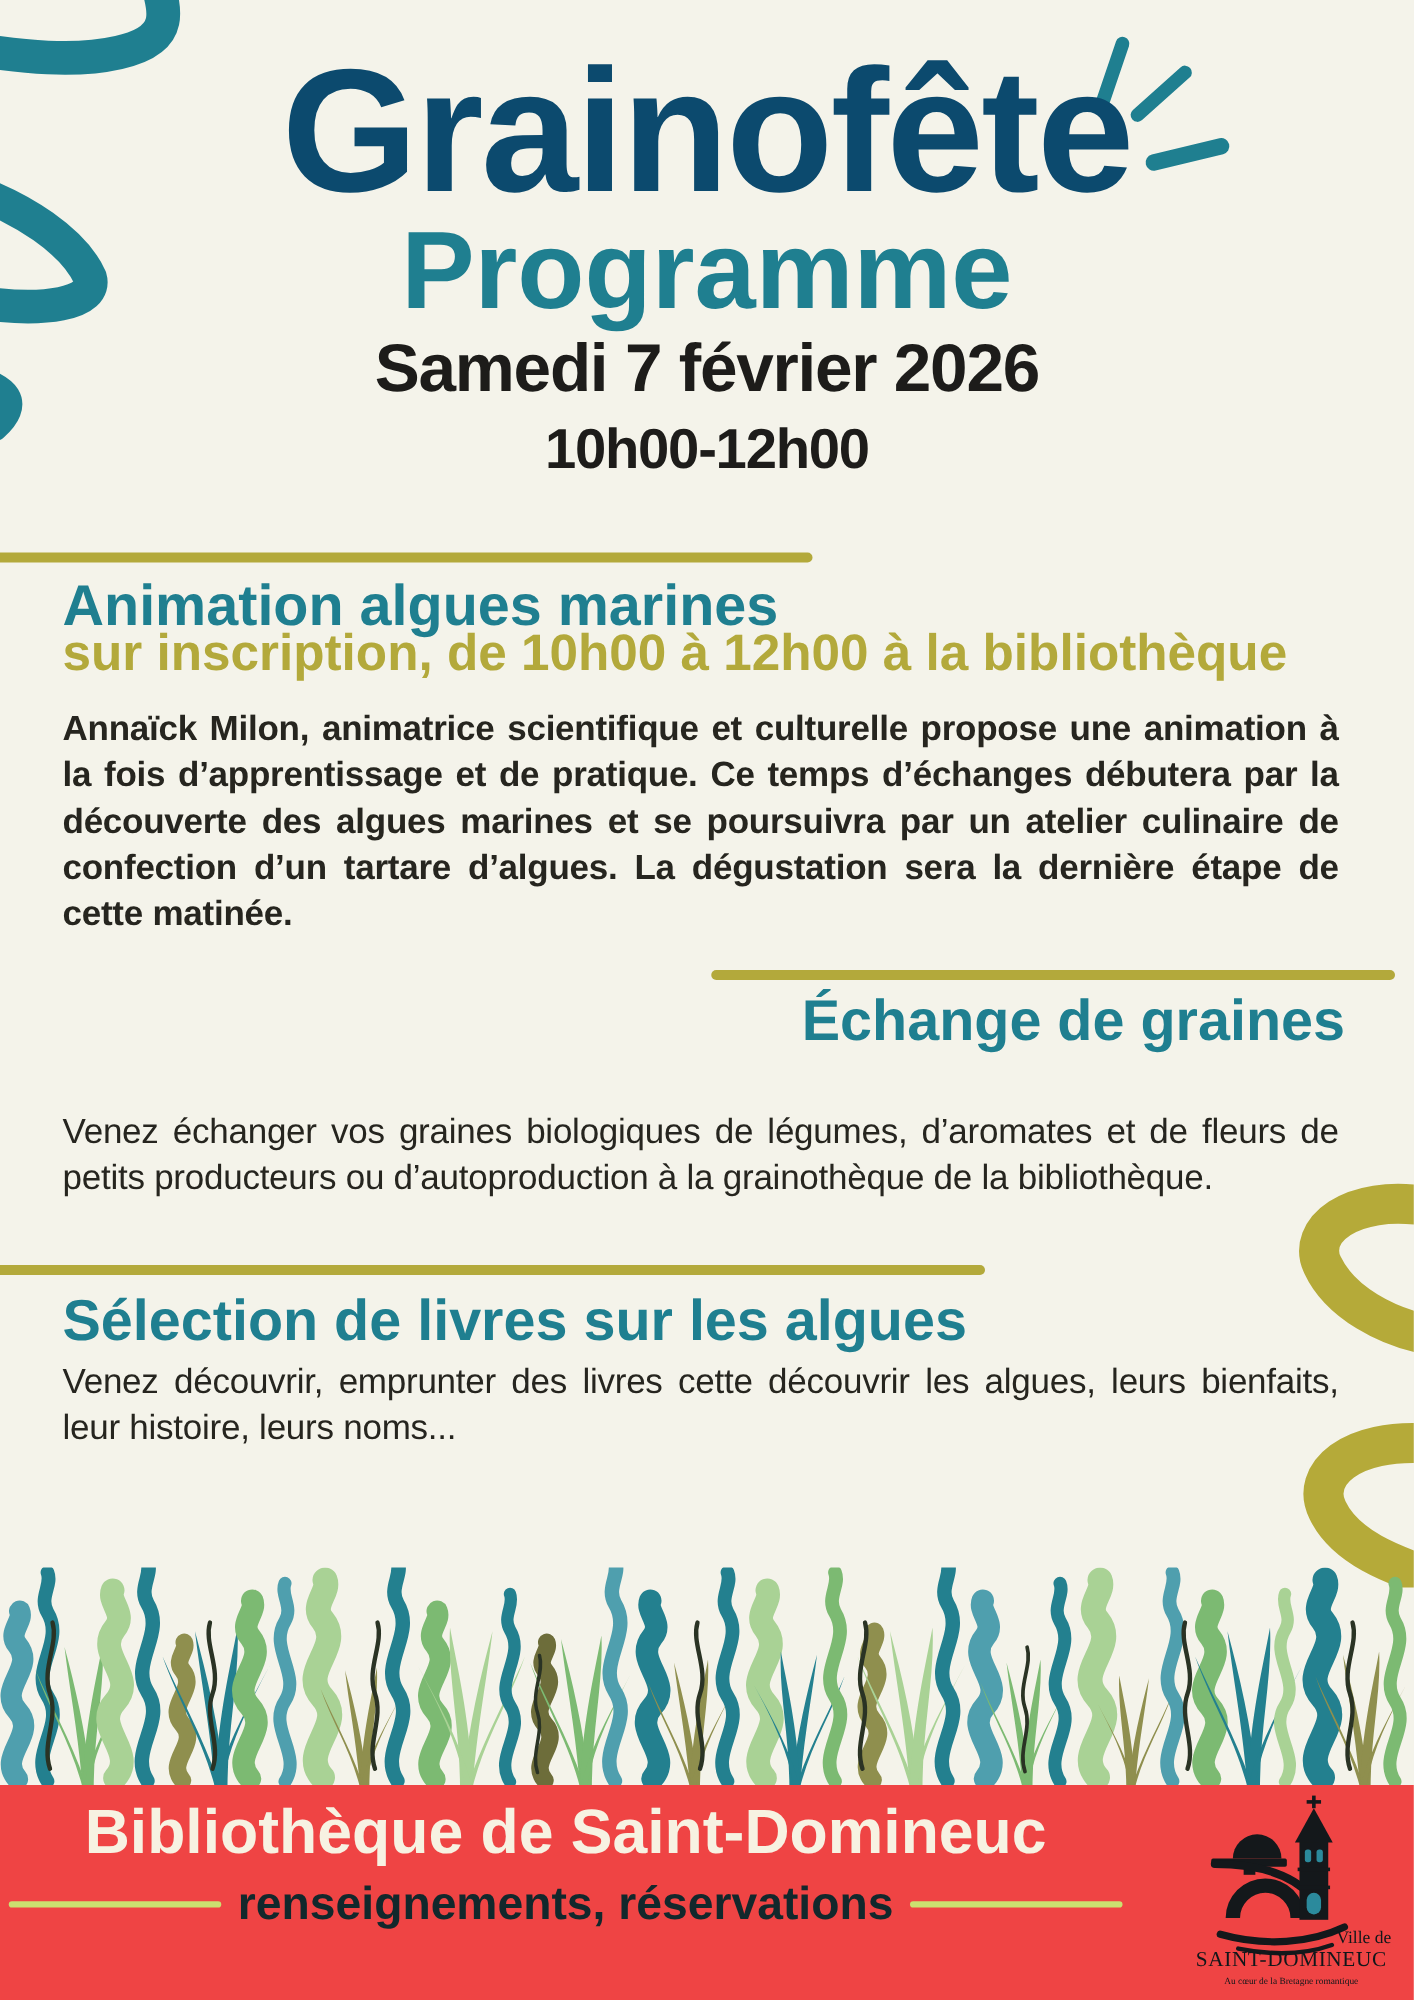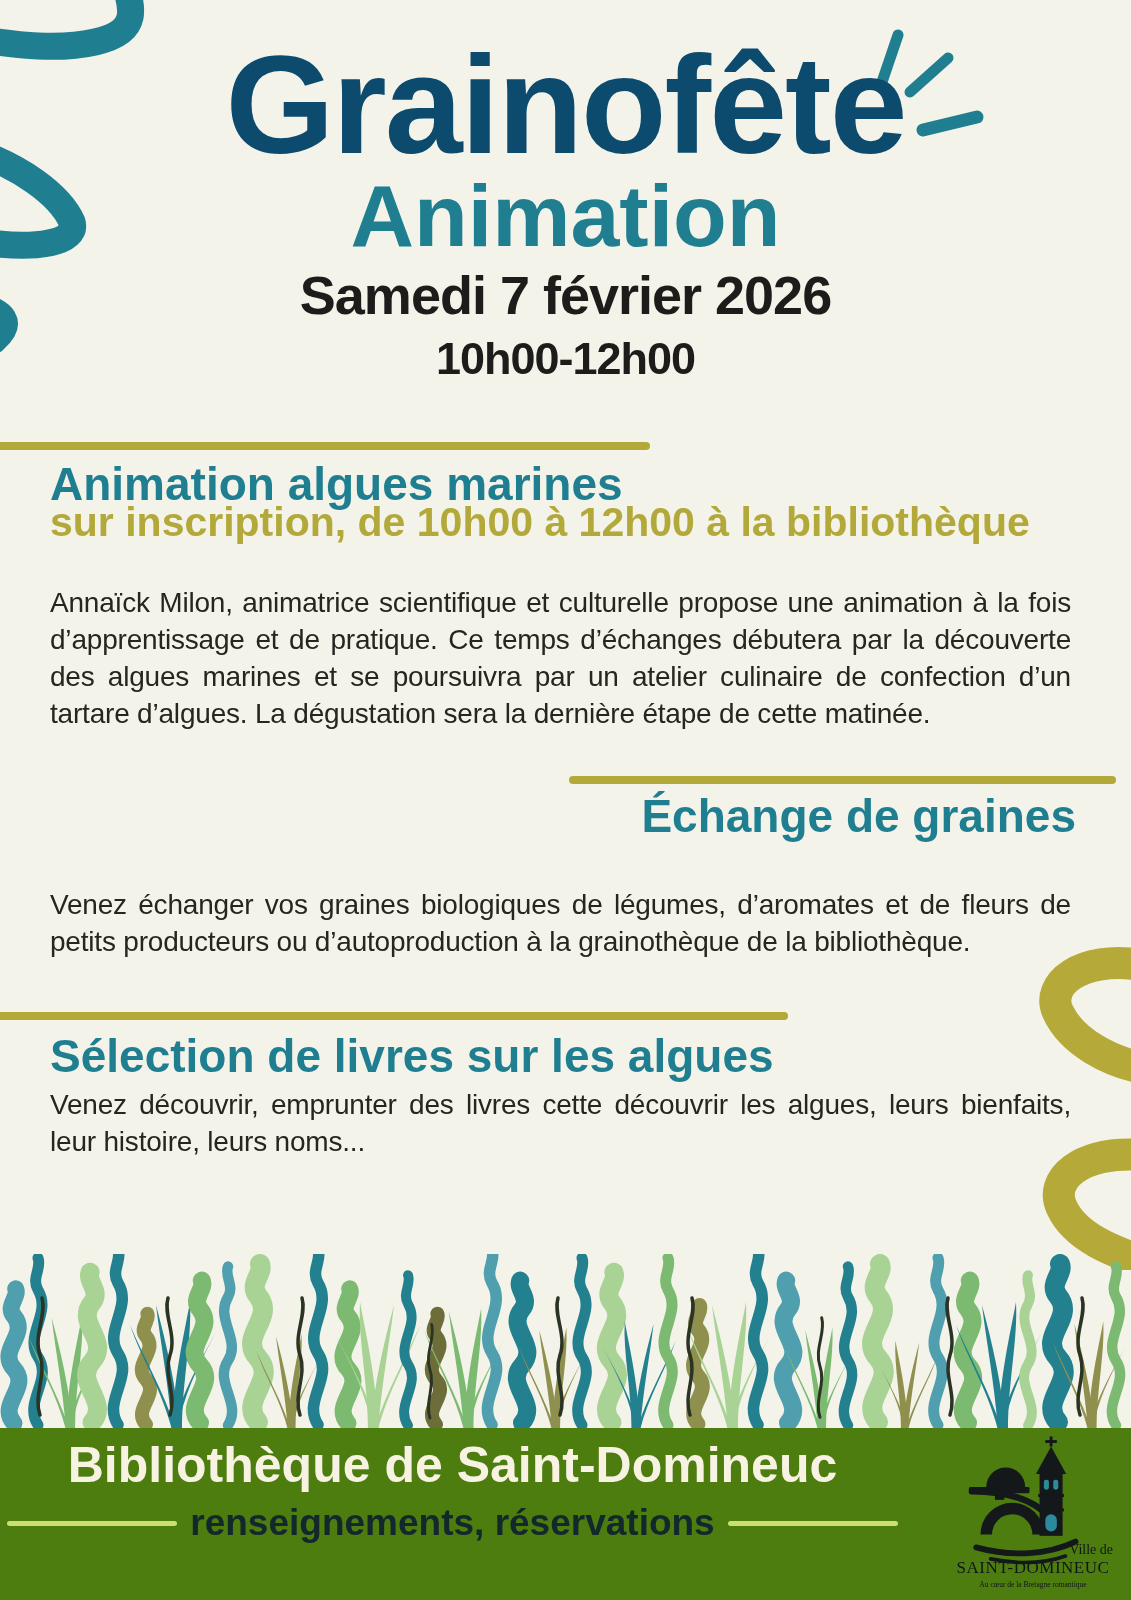--- a/index.html
+++ b/index.html
@@ -17,30 +17,30 @@
   .d1{top:442px;left:0;width:650px;border-radius:0 4px 4px 0;}
   .d2{top:776px;left:569px;width:547px;border-radius:4px;}
   .d3{top:1012px;left:0;width:788px;border-radius:0 4px 4px 0;}
   
   .h{font-size:46px;line-height:52px;font-weight:700;color:#1f7f90;}
   .h1{top:458px;left:50px;}
   .h2{top:790px;left:0;width:1076px;text-align:right;}
   .h3{top:1030px;left:50px;}
   .sub{top:502px;left:50px;font-size:41px;line-height:40px;font-weight:700;color:#b3a93b;}
   .body{left:50px;width:1021px;font-size:28px;line-height:37px;text-align:justify;letter-spacing:-0.2px;}
-  .b1{top:584px;}
+  .b1{top:564px;font-weight:bold;}
   .b2{top:850px;margin-top:36px;}
   .b3{top:1086px;}
   
   .scribble-tl{top:0;left:0;}
   .sparkle{top:18px;left:855px;}
   .scribble-r{top:930px;left:1020px;}
   .seaweed{top:1254px;left:0;}
   
-  .footer{top:1428px;left:0;width:1131px;height:172px;background:#4d7c0f;}
+  .footer{top:1428px;left:0;width:1131px;height:172px;background:#ef4444;}
   .f-title{position:absolute;top:8px;left:0;width:905px;text-align:center;
            font-size:50px;line-height:58px;font-weight:700;color:#f7f2e2;}
   .f-row{position:absolute;top:74px;left:0;width:905px;display:flex;align-items:center;justify-content:center;gap:13px;}
   .f-line{width:170px;height:5px;background:#cbe070;border-radius:3px;}
   .f-label{font-size:37px;line-height:42px;font-weight:700;color:#12282c;white-space:nowrap;}
   .f-contact{position:absolute;top:122px;left:0;width:905px;text-align:center;
              font-size:34px;line-height:40px;font-weight:700;color:#0d2125;}
   .f-logo{position:absolute;top:4px;right:8px;}
   .logo-serif{font-family:"Liberation Serif",serif;}
 </style>
@@ -64,21 +64,21 @@
 </svg>
 
 <svg class="abs scribble-r" width="111" height="340" viewBox="0 0 111 340">
   <g fill="none" stroke="#b5aa39" stroke-width="32" stroke-linecap="round">
     <path d="M122,35 C60,25 25,55 38,82 C52,112 90,132 124,138"></path>
     <path d="M124,225 C60,220 28,250 42,278 C56,308 95,322 124,332"></path>
   </g>
 </svg>
 
 <div class="abs center title">Grainofête</div>
-<div class="abs center subtitle">Animation</div>
+<div class="abs center subtitle">Programme</div>
 <div class="abs center date">Samedi 7 février 2026</div>
 <div class="abs center time">10h00-12h00</div>
 
 <div class="abs d d1"></div>
 <div class="abs h h1">Animation algues marines</div>
 <div class="abs sub">sur inscription, de 10h00 à 12h00 à la bibliothèque</div>
 <div class="abs body b1">Annaïck Milon, animatrice scientifique et culturelle propose une animation à la fois d’apprentissage et de pratique. Ce temps d’échanges débutera par la découverte des algues marines et se poursuivra par un atelier culinaire de confection d’un tartare d’algues. La dégustation sera la dernière étape de cette matinée.</div>
 
 <div class="abs d d2"></div>
 <div class="abs h h2">Échange de graines</div>

